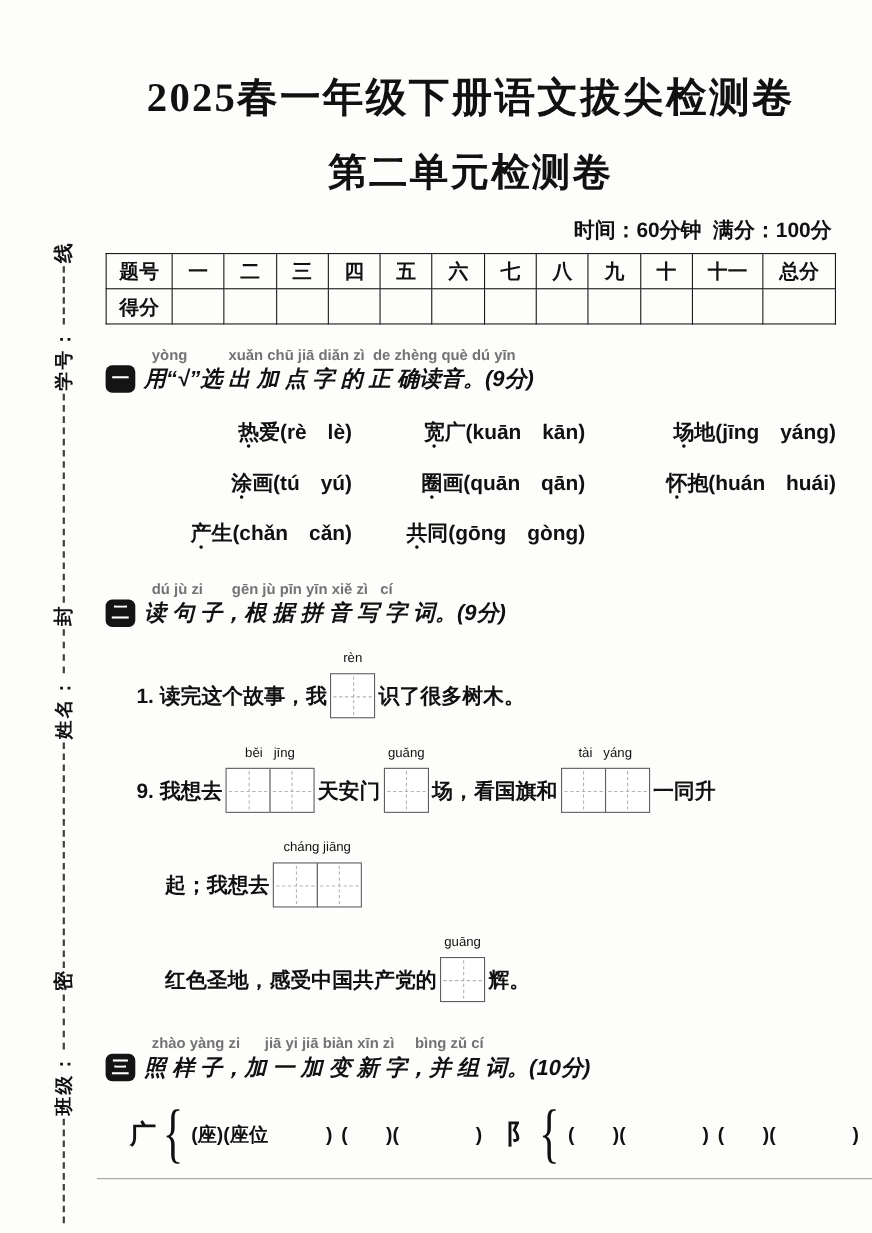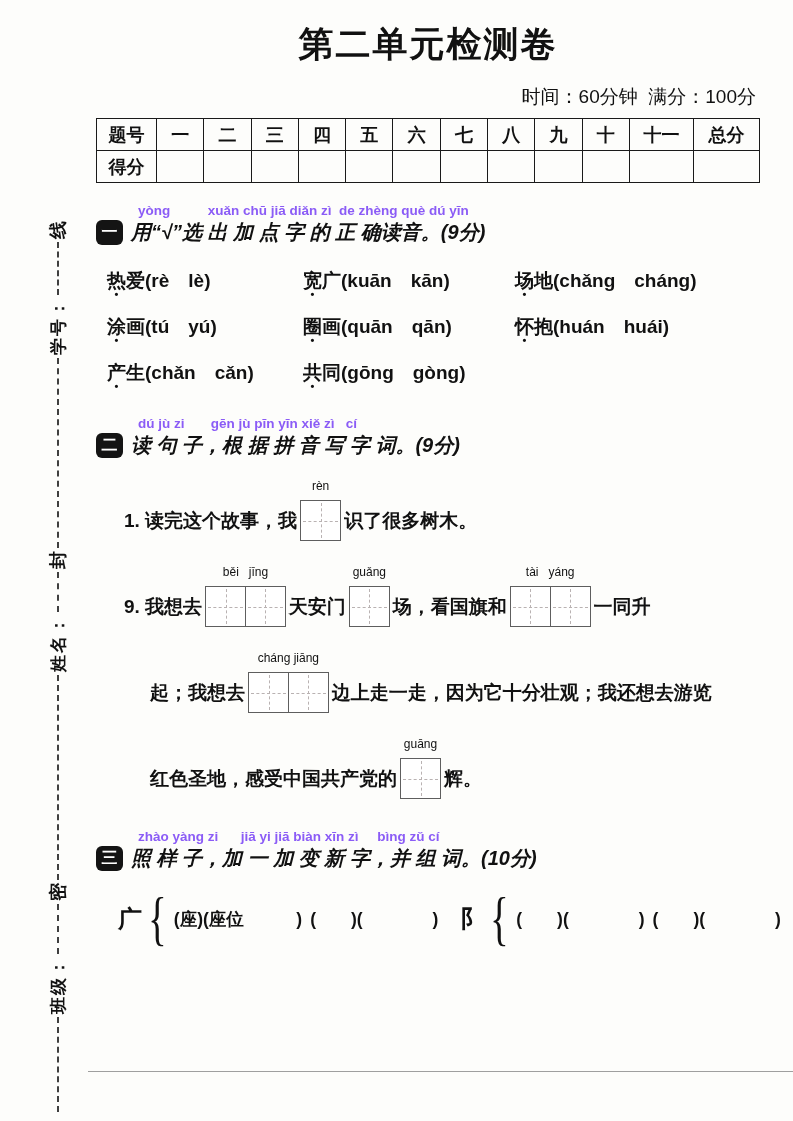--- a/index.html
+++ b/index.html
@@ -17,35 +17,35 @@
   .seal-char { font-size:18px; font-weight:700; padding:0 3px; }
 
   .fold-line { position:absolute; left:88px; right:0; top:1071px; border-top:1.5px solid #9f9f9f; }
 
   
   .content { position:absolute; left:96px; top:0; width:664px; }
   .title1 { margin-top:68px; text-align:center; font-family:"Liberation Serif", serif;
     font-size:37px; font-weight:bold; letter-spacing:2px; line-height:1.2; }
   .title2 { text-align:center; font-family:"Liberation Serif", serif;
     font-size:35px; font-weight:bold; letter-spacing:2px; margin-top:21px; }
-  .meta { text-align:right; font-size:19px; font-weight:400; margin-top:16px; padding-right:4px; white-space:pre; }
+  .meta { text-align:right; font-size:19px; font-weight:700; margin-top:16px; padding-right:4px; white-space:pre; }
 
   table.score { border-collapse:collapse; width:100%; margin-top:8px; table-layout:fixed;padding-left:35px; }
   table.score td { border:1.6px solid #1a1a1a; text-align:center; font-size:18px; font-weight:600; height:32px; padding:0 1px; }
 
-  .pinyin-line { font-size:13.5px; font-weight:600; margin-left:42px; white-space:pre; color:#8b5cf6; }
+  .pinyin-line { font-size:13.5px; font-weight:600; margin-left:42px; white-space:pre; color:#737373; }
   .sec-head { display:flex; align-items:center; margin-top:1px; }
   .badge { display:inline-flex; width:27px; height:25px; background:#141414; color:#fff;
     border-radius:6px; align-items:center; justify-content:center;
     font-size:16px; font-weight:bold; margin-right:8px; flex:0 0 auto; }
   .sec-title { font-size:20px; font-weight:700; white-space:pre;font-style:italic; }
 
   .sec1 { margin-top:20px; }
   .s1-grid { display:grid; grid-template-columns:196px 212px auto; row-gap:20px;
-    margin:22px 0 0 11px; font-size:19px; font-weight:600; }
+    margin:22px 0 0 28px; font-size:19px; font-weight:600;text-align:right; }
   .dot-char { position:relative; display:inline-block; }
   .dot-char::after { content:"•"; position:absolute; left:50%; transform:translateX(-50%);
     bottom:-0.55em; font-size:11px; }
   .opts { white-space:pre; }
 
   .sec2 { margin-top:30px; }
   .sen-line { display:flex; align-items:flex-end; margin-left:28px; font-size:19px; font-weight:600; }
   .sen-line .txt { padding-bottom:9px; white-space:pre; line-height:1.1; }
   .indent2 { margin-left:54px; }
   .hz-group { display:inline-flex; flex-direction:column; align-items:center; margin:0 3px; }
@@ -82,20 +82,21 @@
     <span class="seal-label">学号：</span>
     <span class="dash d6"></span>
     <span class="seal-char">线</span>
     <span class="dash d7"></span>
   </div>
 
   <div class="fold-line"></div>
 
   <div class="content">
 
+    <div class="title1">2025春一年级下册语文拔尖检测卷</div>
     <div class="title2">第二单元检测卷</div>
     <div class="meta">时间：60分钟  满分：100分</div>
 
     <table class="score">
       <colgroup>
         <col style="width:60px">
           <col>
           <col>
           <col>
           <col>
@@ -144,21 +145,21 @@
 
     <div class="sec1">
       <div class="pinyin-line">yòng          xuǎn chū jiā diǎn zì  de zhèng què dú yīn</div>
       <div class="sec-head">
         <span class="badge">一</span>
         <span class="sec-title">用“√”选 出 加 点 字 的 正 确读音。(9分)</span>
       </div>
       <div class="s1-grid">
         <div><span class="dot-char">热</span><span>爱</span><span class="opts">(rè　lè)</span></div>
         <div><span class="dot-char">宽</span><span>广</span><span class="opts">(kuān　kān)</span></div>
-        <div><span class="dot-char">场</span><span>地</span><span class="opts">(chǎng　cháng)</span></div>
+        <div><span class="dot-char">场</span><span>地</span><span class="opts">(jīng　yáng)</span></div>
         <div><span class="dot-char">涂</span><span>画</span><span class="opts">(tú　yú)</span></div>
         <div><span class="dot-char">圈</span><span>画</span><span class="opts">(quān　qān)</span></div>
         <div><span class="dot-char">怀</span><span>抱</span><span class="opts">(huán　huái)</span></div>
         <div><span class="dot-char">产</span><span>生</span><span class="opts">(chǎn　cǎn)</span></div>
         <div><span class="dot-char">共</span><span>同</span><span class="opts">(gōng　gòng)</span></div>
       </div>
     </div>
 
     <div class="sec2">
       <div class="pinyin-line">dú jù zi       gēn jù pīn yīn xiě zì   cí</div>
@@ -207,21 +208,20 @@
 
       <div class="sen-line indent2" style="margin-top:24px;">
         <span class="txt">起；我想去</span>
         <span class="hz-group">
           <span class="hz-py">cháng jiāng</span>
           <span class="hz-row">
               <span class="hz-box"></span>
               <span class="hz-box"></span>
             </span>
         </span>
-        <span class="txt">边上走一走，因为它十分壮观；我还想去游览</span>
       </div>
 
       <div class="sen-line indent2" style="margin-top:24px;">
         <span class="txt">红色圣地，感受中国共产党的</span>
         <span class="hz-group">
           <span class="hz-py">guāng</span>
           <span class="hz-row">
               <span class="hz-box"></span>
             </span>
         </span>

